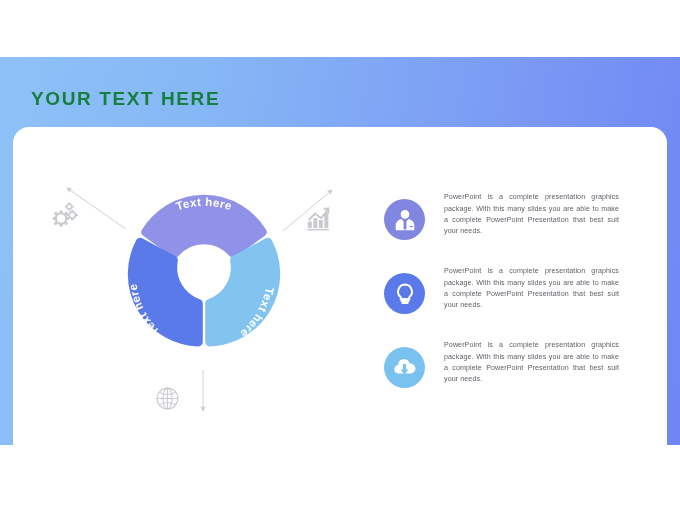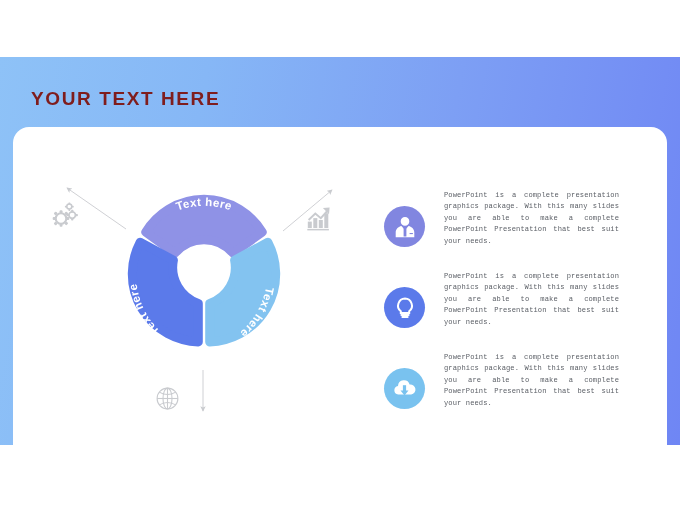--- a/index.html
+++ b/index.html
@@ -18,21 +18,21 @@
   
   .card{
     position:absolute; left:13px; top:127px; width:654px; height:383px;
     background:#ffffff;
     border-top-left-radius:16px;
     border-top-right-radius:16px;
   }
 
   .slide-title{
     position:absolute; left:31px; top:88px;
-    font-size:19px; font-weight:bold; color:#7f1d1d;
+    font-size:19px; font-weight:bold; color:#15803d;
     letter-spacing:1.6px;
   }
 
   
   .donut-wrap{ position:absolute; left:96px; top:166px; width:216px; height:216px; }
   .donut-wrap svg{ display:block; overflow:visible; }
 
   .seg-label{
     fill:#ffffff; font-family:"Liberation Sans", sans-serif;
     font-size:11.5px; font-weight:bold; letter-spacing:.4px;
@@ -44,21 +44,21 @@
 
   #gears-icon{ left:50px; top:202px; }
   #chart-icon{ left:307px; top:207px; }
   #globe-icon{ left:155px; top:386px; }
 
   .arrow-layer{ position:absolute; left:0; top:0; width:680px; height:510px;
                 pointer-events:none; }
 
   
   .rows{ position:absolute; left:384px; top:190px; width:250px; }
-  .row{ display:flex; align-items:flex-end; margin-bottom:24px;font-family:Liberation Mono, monospace; }
+  .row{ display:flex; align-items:center; margin-bottom:24px; }
   .bubble{
     width:41px; height:41px; border-radius:50%;
     flex:0 0 41px; margin-top:9px;
     display:flex; align-items:center; justify-content:center;
   }
   .bubble svg{ display:block; }
   .row-text{
     margin-left:19px; width:175px;
     font-size:7.1px; line-height:11.4px; color:#5b5f66;
     text-align:justify; letter-spacing:.1px;

